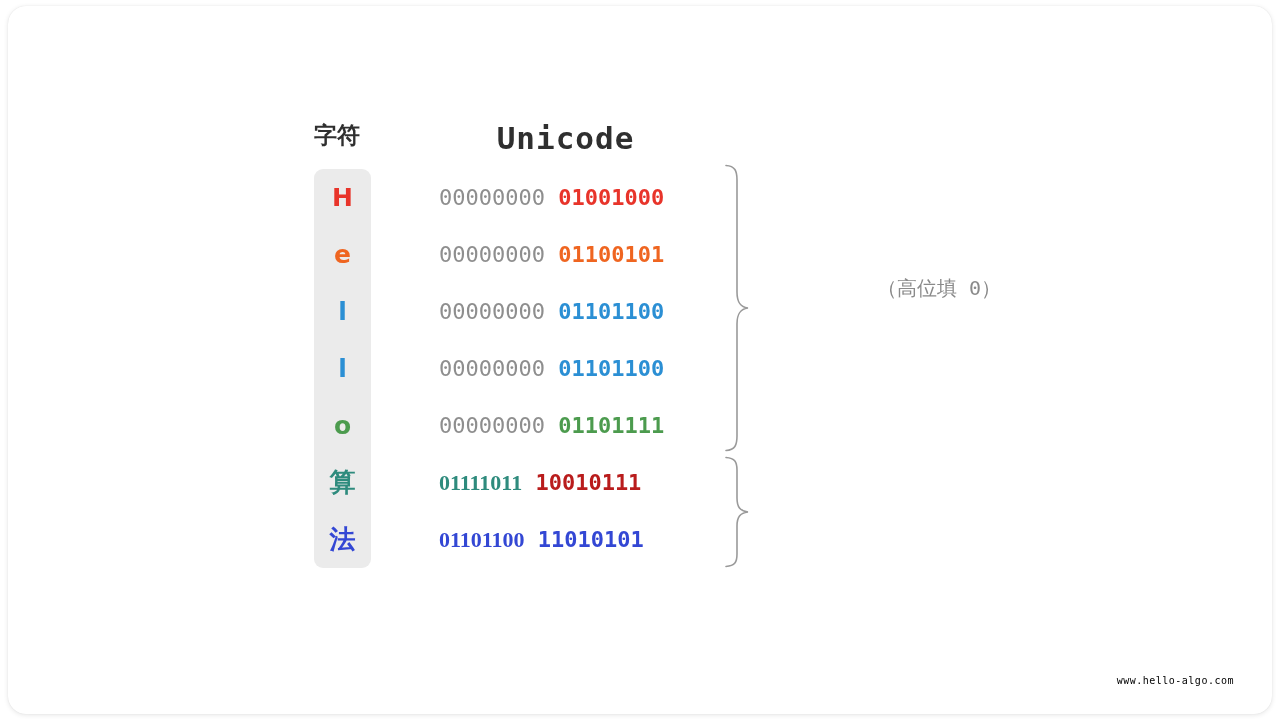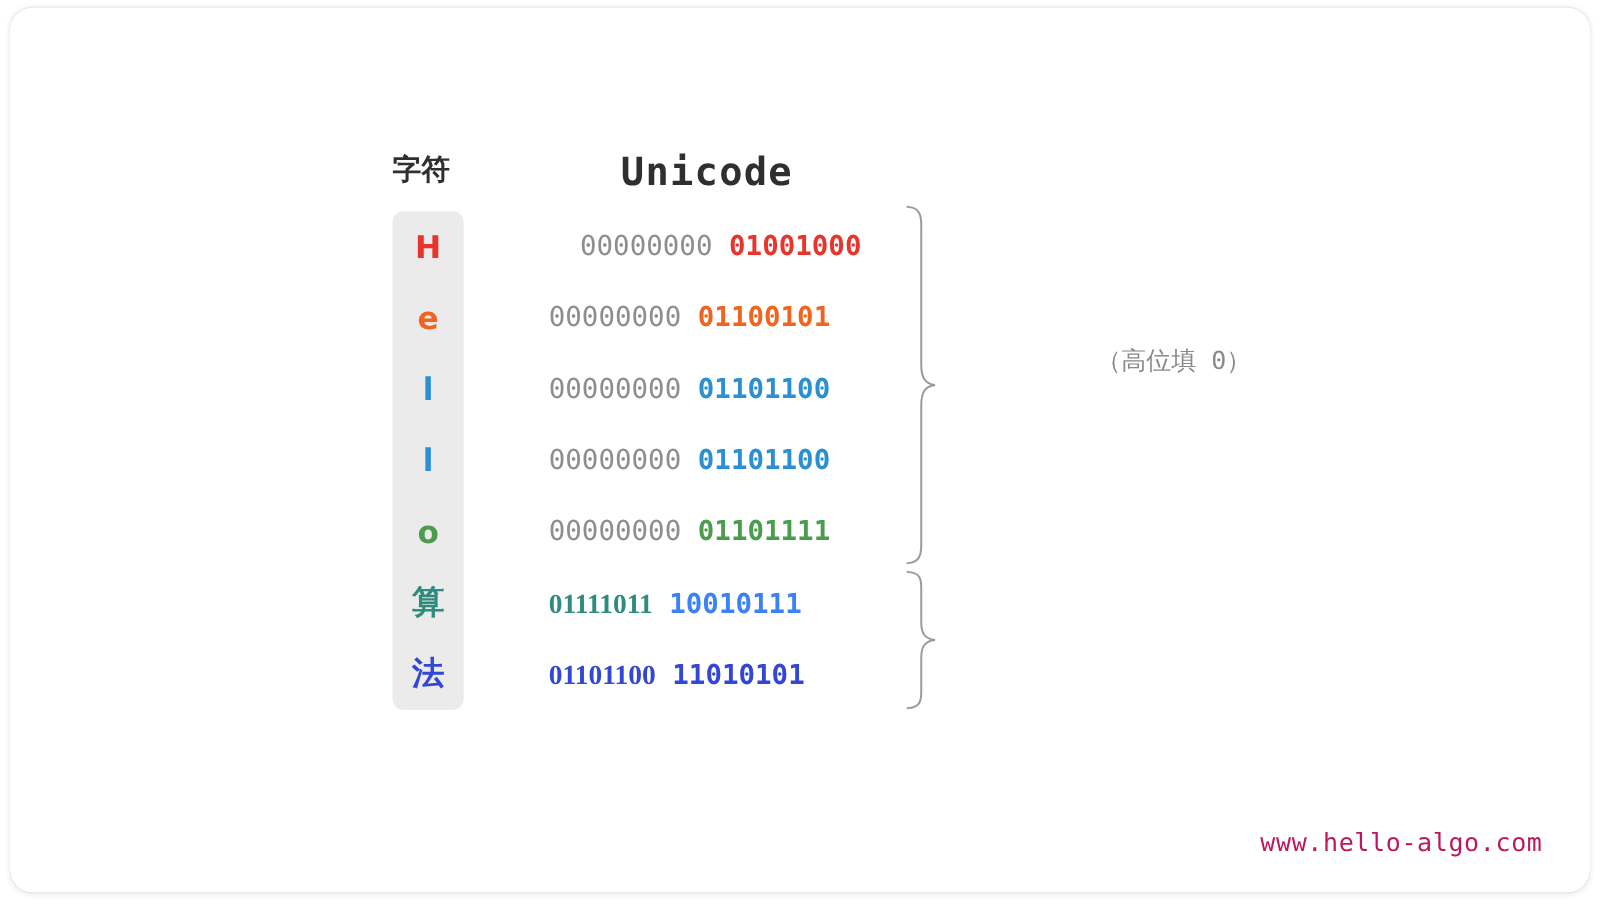--- a/index.html
+++ b/index.html
@@ -123,49 +123,49 @@
     width: 322px;
     font-size: 21px;
     line-height: 34px;
   }
 
   
   #watermark {
     position: absolute;
     right: 38px;
     bottom: 28px;
-    font-size: 20px;
-    color: #be185d;
+    font-size: 10px;
+    color: #000000;
     font-family: "DejaVu Sans Mono", "Liberation Mono", monospace;
     letter-spacing: 0.5px;
   }
 </style>
 </head>
 <body>
 
 <div id="figure-card">
 
   <div class="col-header" id="header-char">字符</div>
   <div class="col-header" id="header-unicode">Unicode</div>
 
   <div id="char-column"></div>
 
   <div id="rows-container">
       <div class="row-char" style="top: 163px; color: rgb(232, 52, 42);">H</div>
-      <div class="row-bits" style="top: 163px; margin-left: 25px;"><span class="byte-hi">00000000</span> <span class="byte-lo" style="color: rgb(232, 52, 42);">01001000</span></div>
+      <div class="row-bits" style="top: 163px;"><span class="byte-hi">00000000</span> <span class="byte-lo" style="color: rgb(232, 52, 42);">01001000</span></div>
       <div class="row-char" style="top: 220px; color: rgb(239, 101, 32);">e</div>
       <div class="row-bits" style="top: 220px;"><span class="byte-hi">00000000</span> <span class="byte-lo" style="color: rgb(239, 101, 32);">01100101</span></div>
       <div class="row-char" style="top: 277px; color: rgb(43, 143, 212);">l</div>
       <div class="row-bits" style="top: 277px;"><span class="byte-hi">00000000</span> <span class="byte-lo" style="color: rgb(43, 143, 212);">01101100</span></div>
       <div class="row-char" style="top: 334px; color: rgb(43, 143, 212);">l</div>
       <div class="row-bits" style="top: 334px;"><span class="byte-hi">00000000</span> <span class="byte-lo" style="color: rgb(43, 143, 212);">01101100</span></div>
       <div class="row-char" style="top: 391px; color: rgb(76, 155, 78);">o</div>
       <div class="row-bits" style="top: 391px;"><span class="byte-hi">00000000</span> <span class="byte-lo" style="color: rgb(76, 155, 78);">01101111</span></div>
       <div class="row-char cjk" style="top: 448px; color: rgb(46, 139, 125);">算</div>
-      <div class="row-bits" style="top: 448px;"><span class="byte-hi colored" style="color: rgb(46, 139, 125);">01111011</span> <span class="byte-lo" style="color: #3b82f6;">10010111</span></div>
+      <div class="row-bits" style="top: 448px;"><span class="byte-hi colored" style="color: rgb(46, 139, 125);">01111011</span> <span class="byte-lo" style="color: #b91c1c;">10010111</span></div>
       <div class="row-char cjk" style="top: 505px; color: rgb(51, 71, 212);">法</div>
       <div class="row-bits" style="top: 505px;"><span class="byte-hi colored" style="color: rgb(51, 71, 212);">01101100</span> <span class="byte-lo" style="color: rgb(51, 71, 212);">11010101</span></div>
     </div>
 
   <div id="brace-group-1">
     <svg width="26" height="288" viewBox="0 0 26 288" fill="none" xmlns="http://www.w3.org/2000/svg">
       <path d="M2 1.5 C11 2, 13 7, 13 16 L13 128 C13 138, 16 143, 24 144 C16 145, 13 150, 13 160 L13 272 C13 281, 11 286, 2 286.5" stroke="#9a9a9a" stroke-width="1.6" fill="none" stroke-linecap="round"></path>
     </svg>
   </div>
 

